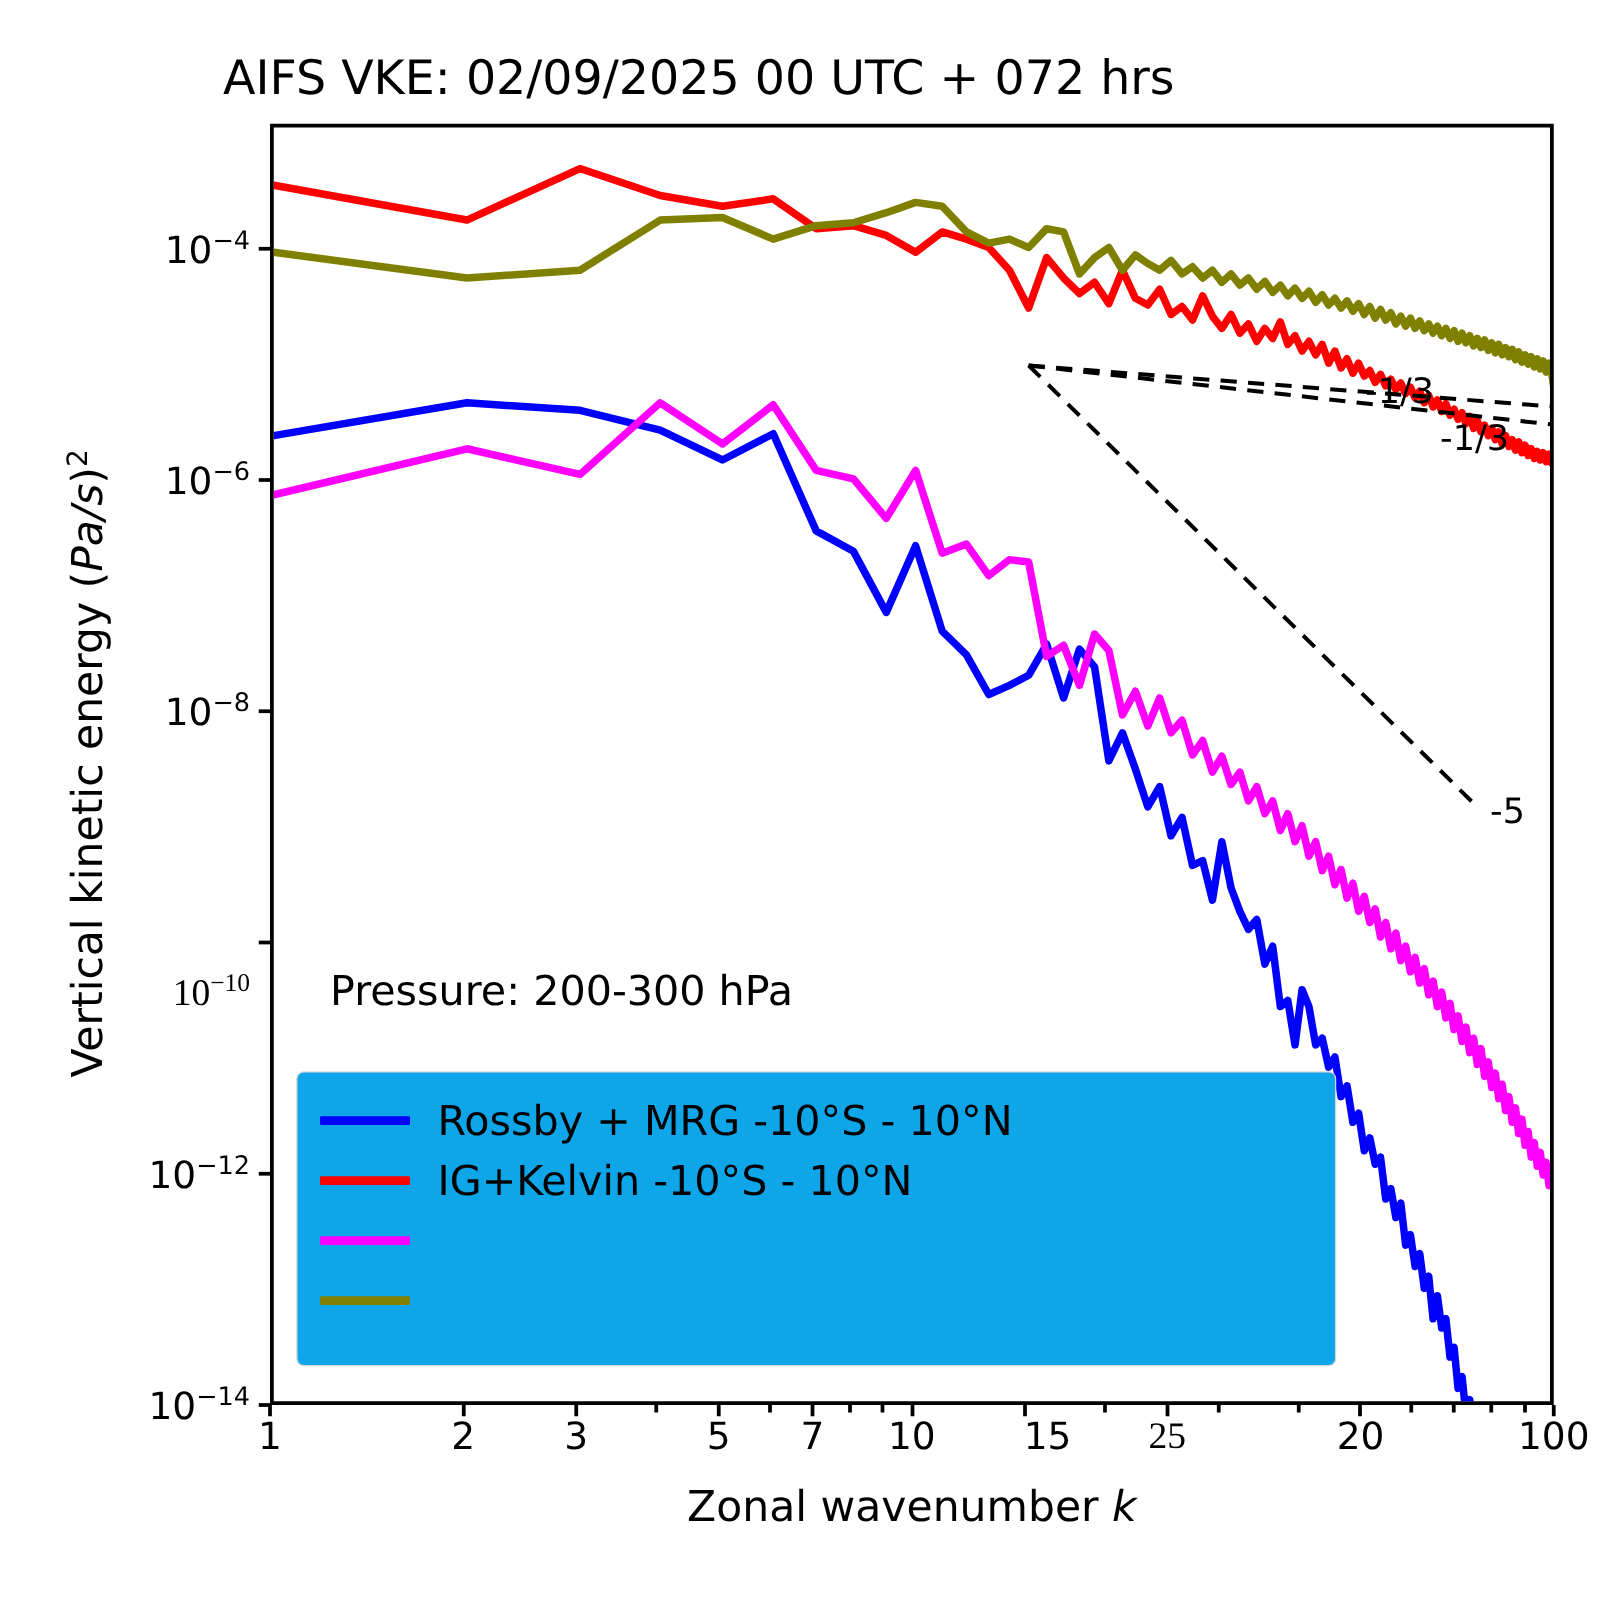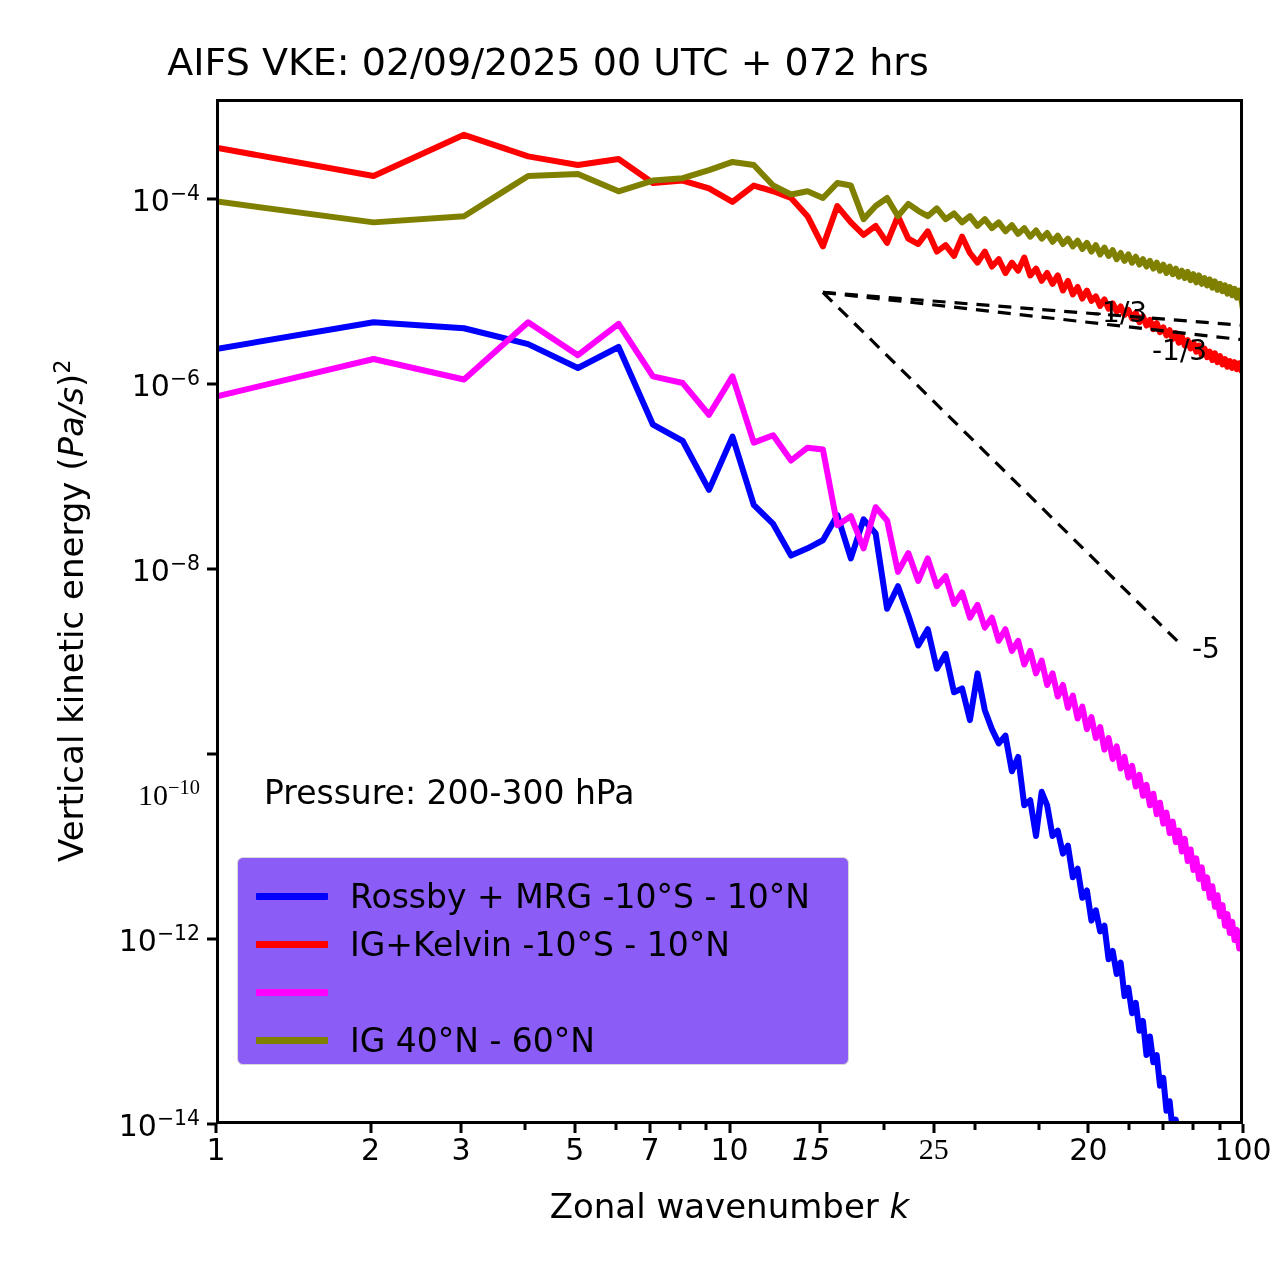--- a/index.html
+++ b/index.html
@@ -1,20 +1,20 @@
 <!DOCTYPE html>
 <html><head>
 <meta charset="utf-8">
 <style>
   html,body{margin:0;padding:0;background:#ffffff;}
   body{width:1280px;height:1288px;font-family:"DejaVu Sans",sans-serif;overflow:hidden;}
   #figure{position:relative;width:1280px;height:1288px;background:#ffffff;}
 
   #title{
-    position:absolute; left:0; top:40px; width:1096px;
+    position:absolute; left:11px; top:40px; width:1096px;
     text-align:center; font-size:38px; color:#000;
     font-family:"DejaVu Sans",sans-serif; white-space:nowrap;
   }
 
   #ylabel{
     position:absolute; left:-310px; top:590px; width:760px;
     text-align:center; font-size:34px; color:#000;
     transform:rotate(-90deg); transform-origin:center center;
     white-space:nowrap;
   }
@@ -46,23 +46,23 @@
   .ytickmark{width:9px;height:3px;left:207px;transform:translateY(-50%);}
   .xtickmark{height:9px;width:3px;top:1124px;transform:translateX(-50%);}
   .xtickmark.minor{height:6px;}
 
   #pressure-note{
     position:absolute; left:264px; top:773px; font-size:33px; color:#000;
     white-space:nowrap;
   }
 
   #legend{
-    position:absolute; left:237px; top:857px; width:612px;
-    background:#8b5cf6; border:1px solid #d8d8d8; border-radius:6px;
-    padding:14px 18px 0 18px; box-sizing:border-box;
+    position:absolute; left:237px; top:857px; width:832px;
+    background:#0ea5e9; border:1px solid #d8d8d8; border-radius:6px;
+    padding:14px 18px 28px 18px; box-sizing:border-box;
   }
   .legend-row{display:flex;align-items:center;height:48px;}
   .legend-swatch{width:72px;height:7px;margin-right:22px;flex:0 0 auto;border-radius:1px;}
   .legend-text{font-size:33px;color:#000;white-space:nowrap;line-height:1;}
 
   .annot{position:absolute;font-size:28px;color:#000;white-space:nowrap;text-align:right;}
 </style>
 </head>
 <body>
 
@@ -105,21 +105,21 @@
       <div class="xtick-label" style="left: 370.579px;">2</div>
       <div class="tickmark xtickmark" style="left: 370.579px;"></div>
       <div class="xtick-label" style="left: 461.002px;">3</div>
       <div class="tickmark xtickmark" style="left: 461.002px;"></div>
       <div class="xtick-label" style="left: 574.921px;">5</div>
       <div class="tickmark xtickmark" style="left: 574.921px;"></div>
       <div class="xtick-label" style="left: 649.958px;">7</div>
       <div class="tickmark xtickmark" style="left: 649.958px;"></div>
       <div class="xtick-label" style="left: 729.5px;">10</div>
       <div class="tickmark xtickmark" style="left: 729.5px;"></div>
-      <div class="xtick-label" style="left: 811px; font-style: italic;">15</div>
+      <div class="xtick-label" style="left: 838px;">15</div>
       <div class="tickmark xtickmark" style="left: 819.923px;"></div>
       <div class="xtick-label" style="left: 933.842px; font-family: Liberation Serif, serif;">25</div>
       <div class="tickmark xtickmark" style="left: 933.842px;"></div>
       <div class="xtick-label" style="left: 1088.42px;">20</div>
       <div class="tickmark xtickmark" style="left: 1088.42px;"></div>
       <div class="xtick-label" style="left: 1243px;">100</div>
       <div class="tickmark xtickmark" style="left: 1243px;"></div>
       <div class="tickmark xtickmark minor" style="left: 525.158px;"></div>
       <div class="tickmark xtickmark minor" style="left: 615.581px;"></div>
       <div class="tickmark xtickmark minor" style="left: 679.737px;"></div>
@@ -146,17 +146,16 @@
       </div>
       <div class="legend-row">
         <span class="legend-swatch" style="background: rgb(255, 0, 0);"></span>
         <span class="legend-text">IG+Kelvin -10°S - 10°N</span>
       </div>
       <div class="legend-row">
         <span class="legend-swatch" style="background: rgb(255, 0, 255);"></span>
       </div>
       <div class="legend-row">
         <span class="legend-swatch" style="background: rgb(128, 128, 0);"></span>
-        <span class="legend-text">IG 40°N - 60°N</span>
       </div>
     </div>
 
 </div>
 
 </body></html>

